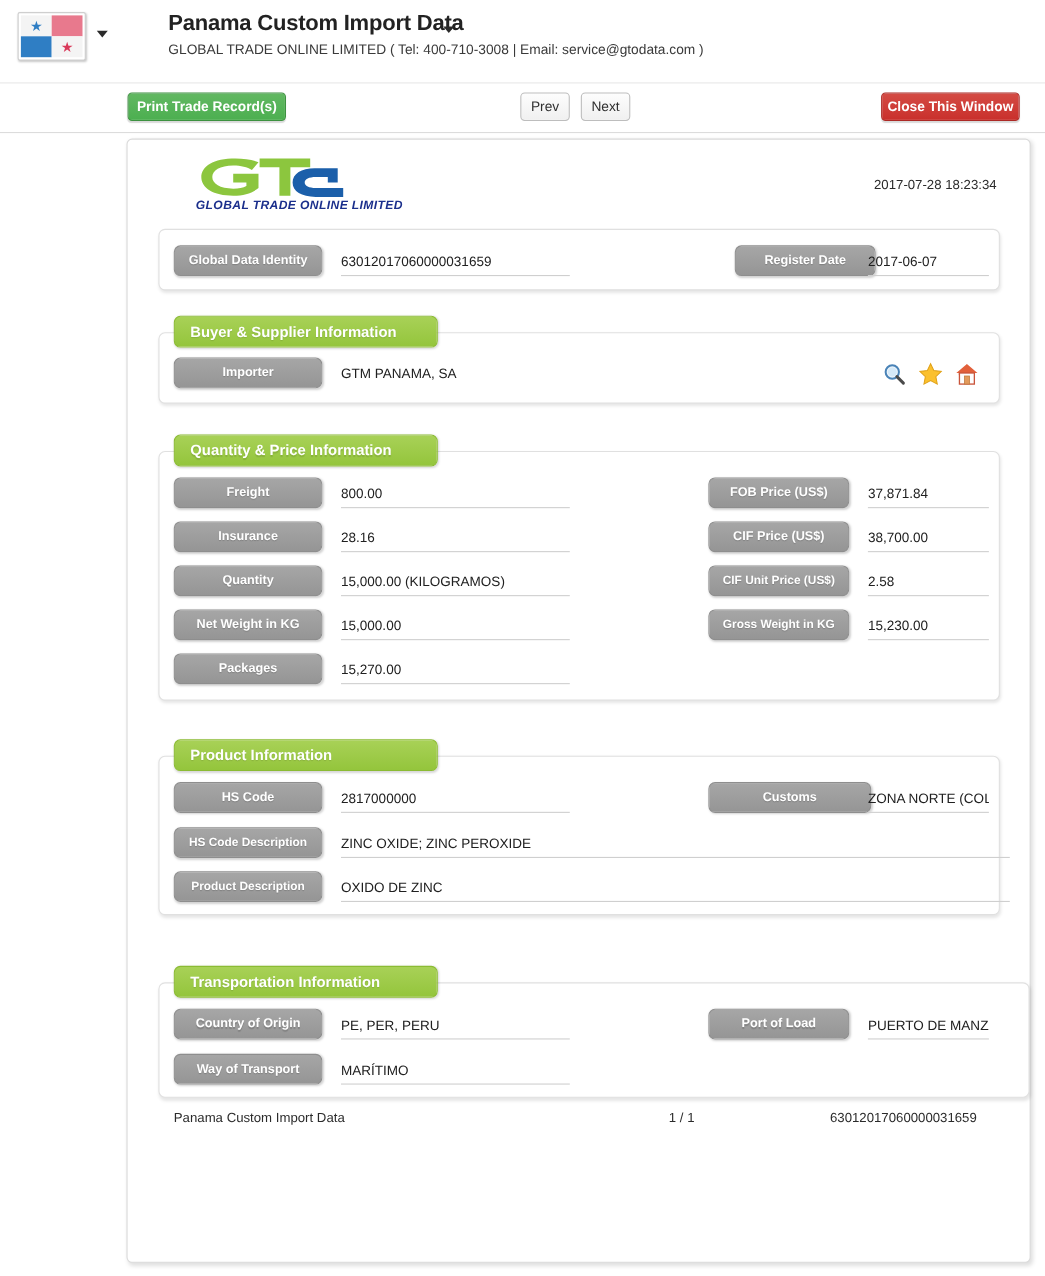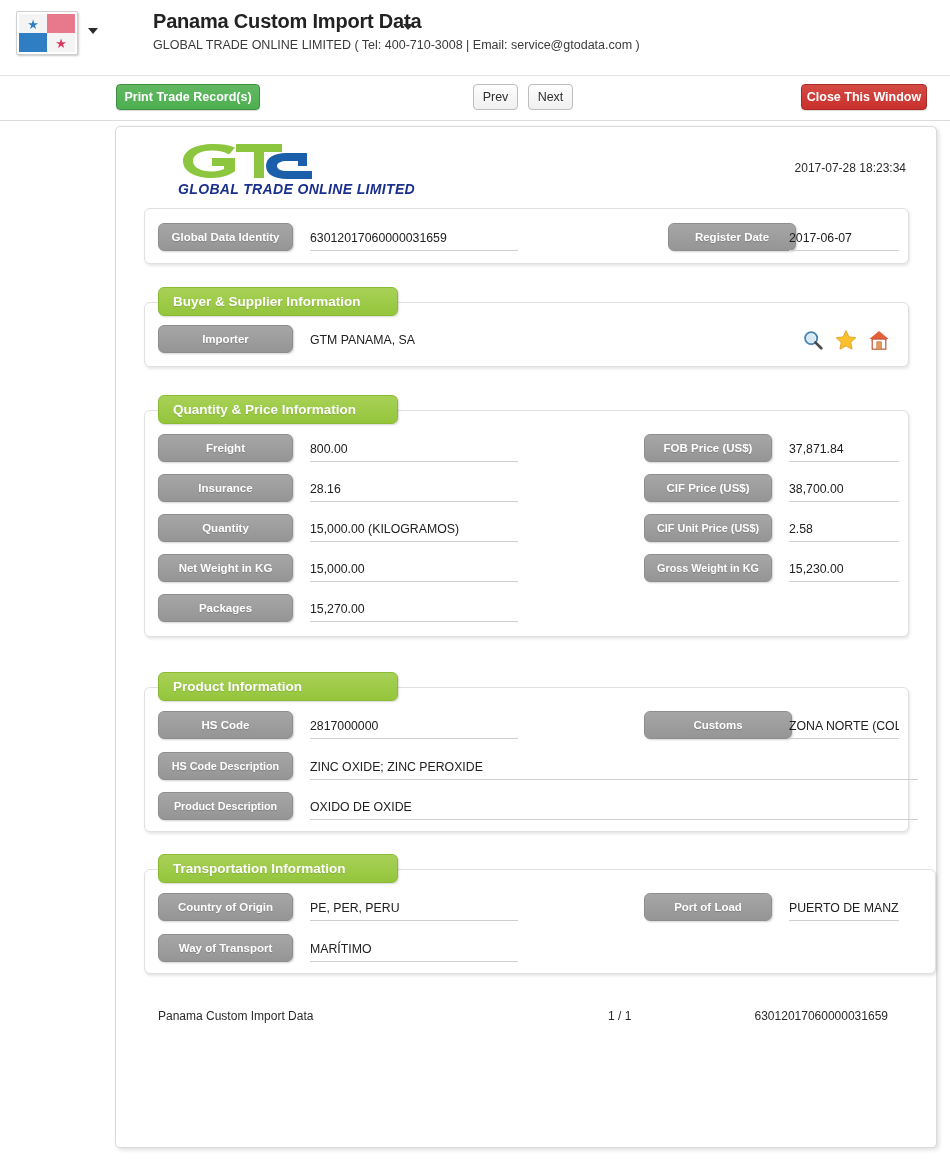--- a/index.html
+++ b/index.html
@@ -105,21 +105,21 @@
     border-radius:5px;
     box-shadow:2px 2px 4px rgba(0,0,0,.13);
   }
 
   
   #logo-block { position:absolute; left:62px; top:14px; width:140px; height:56px; }
   #logo-mark { position:relative; width:140px; height:40px; }
   #logo-caption {
     position:absolute; left:0; top:40px; width:140px;
     text-align:center;
-    font-size:14px; font-weight:bold; font-style:italic;
+    font-size:11px; font-weight:bold; font-style:italic;
     color:#1b2f8c; letter-spacing:.35px; white-space:nowrap;
   }
   #doc-timestamp {
     position:absolute; right:30px; top:34px;
     font-size:12px; color:#2b2b2b;
   }
 
   
   .panel {
     position:absolute;
@@ -319,25 +319,25 @@
       <div class="pill" style="width:148px;text-align:right;">Customs</div>
       <div class="value" style="left:145px; width:110px;">ZONA NORTE (COLON)</div>
     </div>
 
     <div class="field" style="left:13px; top:64px; width:755px;">
       <div class="pill" style="width:135px; font-size:10.8px;">HS Code Description</div>
       <div class="value" style="left:152px; width:608px;">ZINC OXIDE; ZINC PEROXIDE</div>
     </div>
     <div class="field" style="left:13px; top:104px; width:755px;">
       <div class="pill" style="width:135px; font-size:10.8px;">Product Description</div>
-      <div class="value" style="left:152px; width:608px;">OXIDO DE OXIDE</div>
-    </div>
-  </div>
-
-  <div class="panel" style="left:28px; top:742px; width:792px; height:105px;">
+      <div class="value" style="left:152px; width:608px;">OXIDO DE ZINC</div>
+    </div>
+  </div>
+
+  <div class="panel" style="left:28px; top:766px; width:792px; height:105px;">
     <div class="panel-head" style="width:240px;">Transportation Information</div>
 
     <div class="field" style="left:13px; top:23px; width:360px;">
       <div class="pill" style="width:135px;">Country of Origin</div>
       <div class="value" style="left:152px; width:208px;">PE, PER, PERU</div>
     </div>
     <div class="field" style="left:13px; top:64px; width:360px;">
       <div class="pill" style="width:135px;">Way of Transport</div>
       <div class="value" style="left:152px; width:208px;">MARÍTIMO</div>
     </div>

